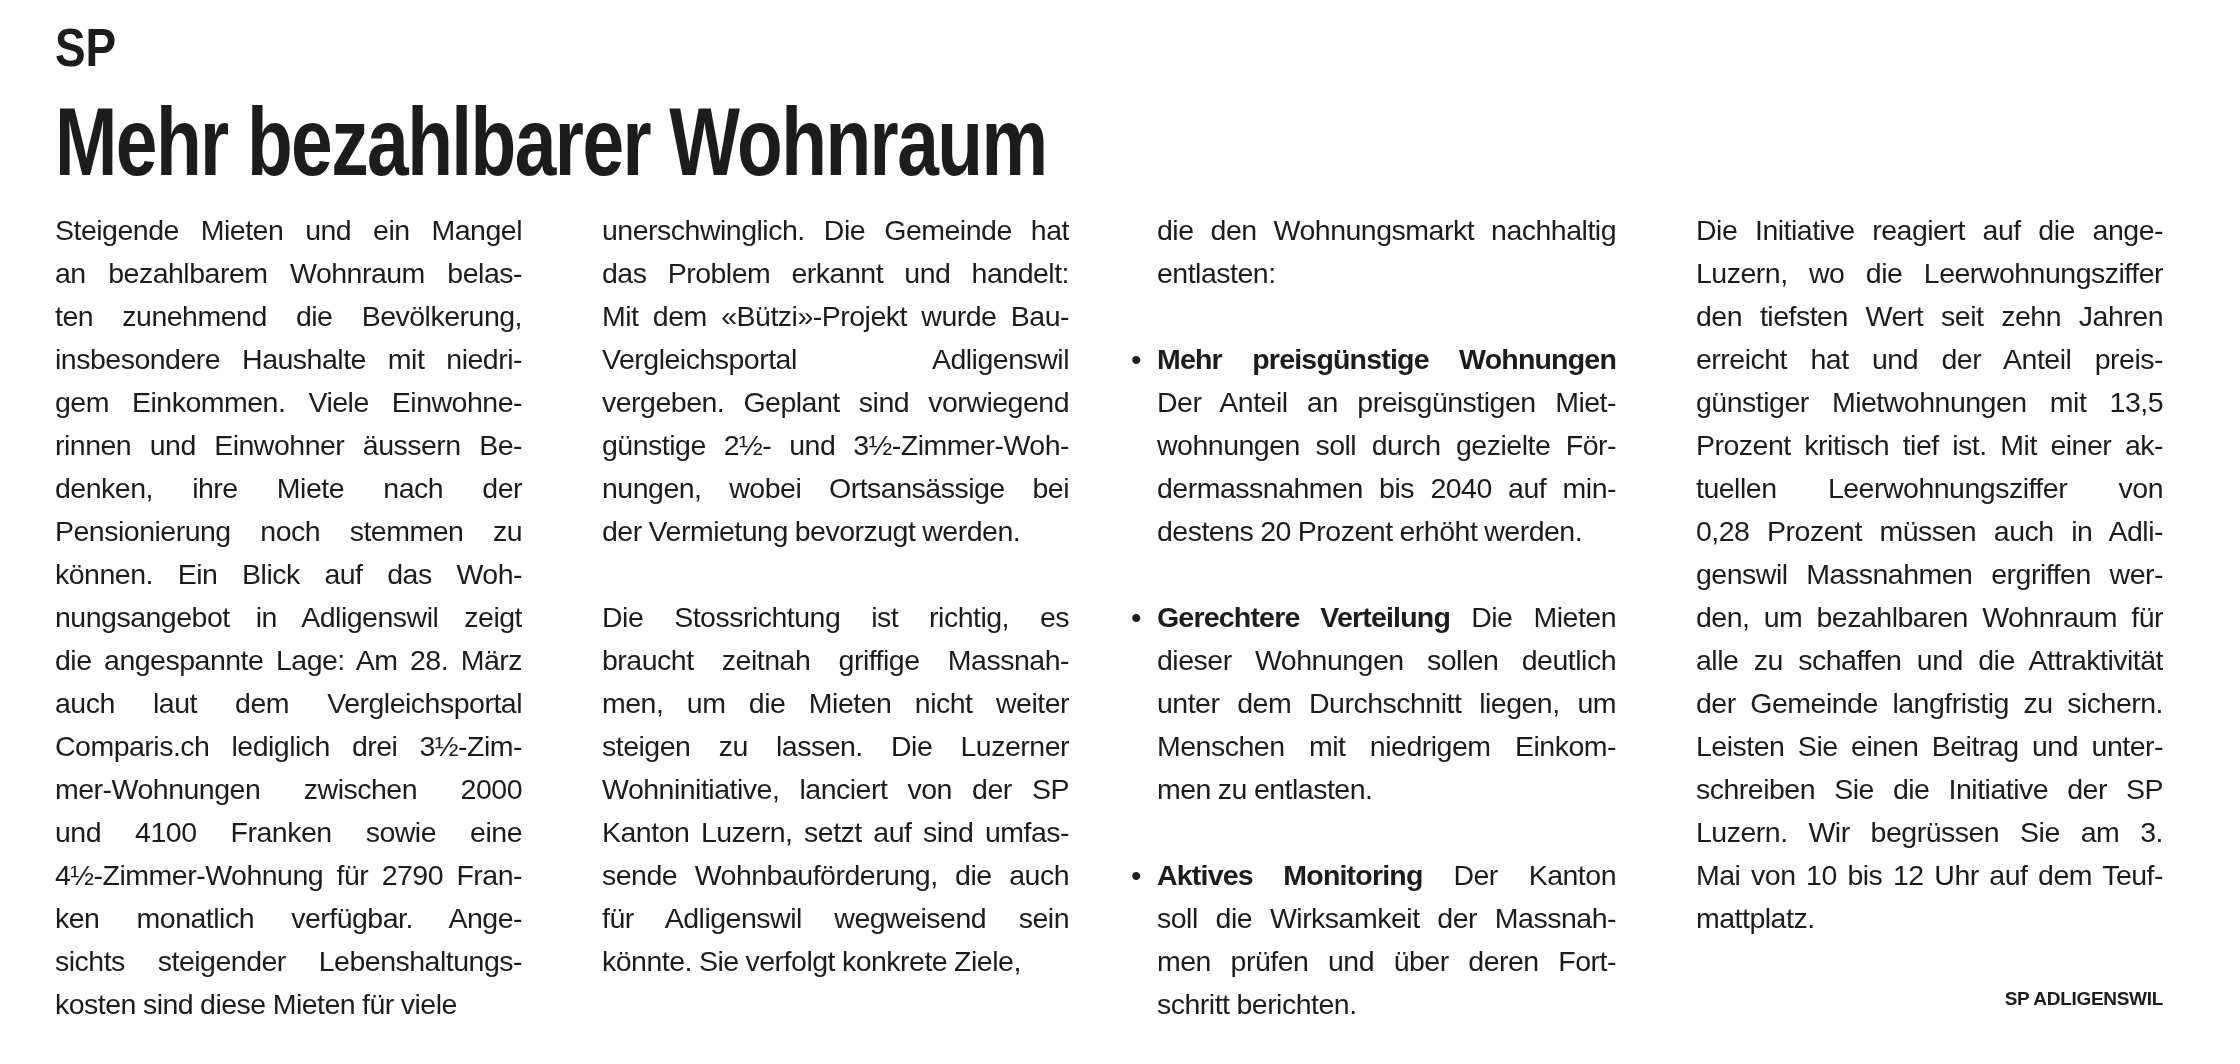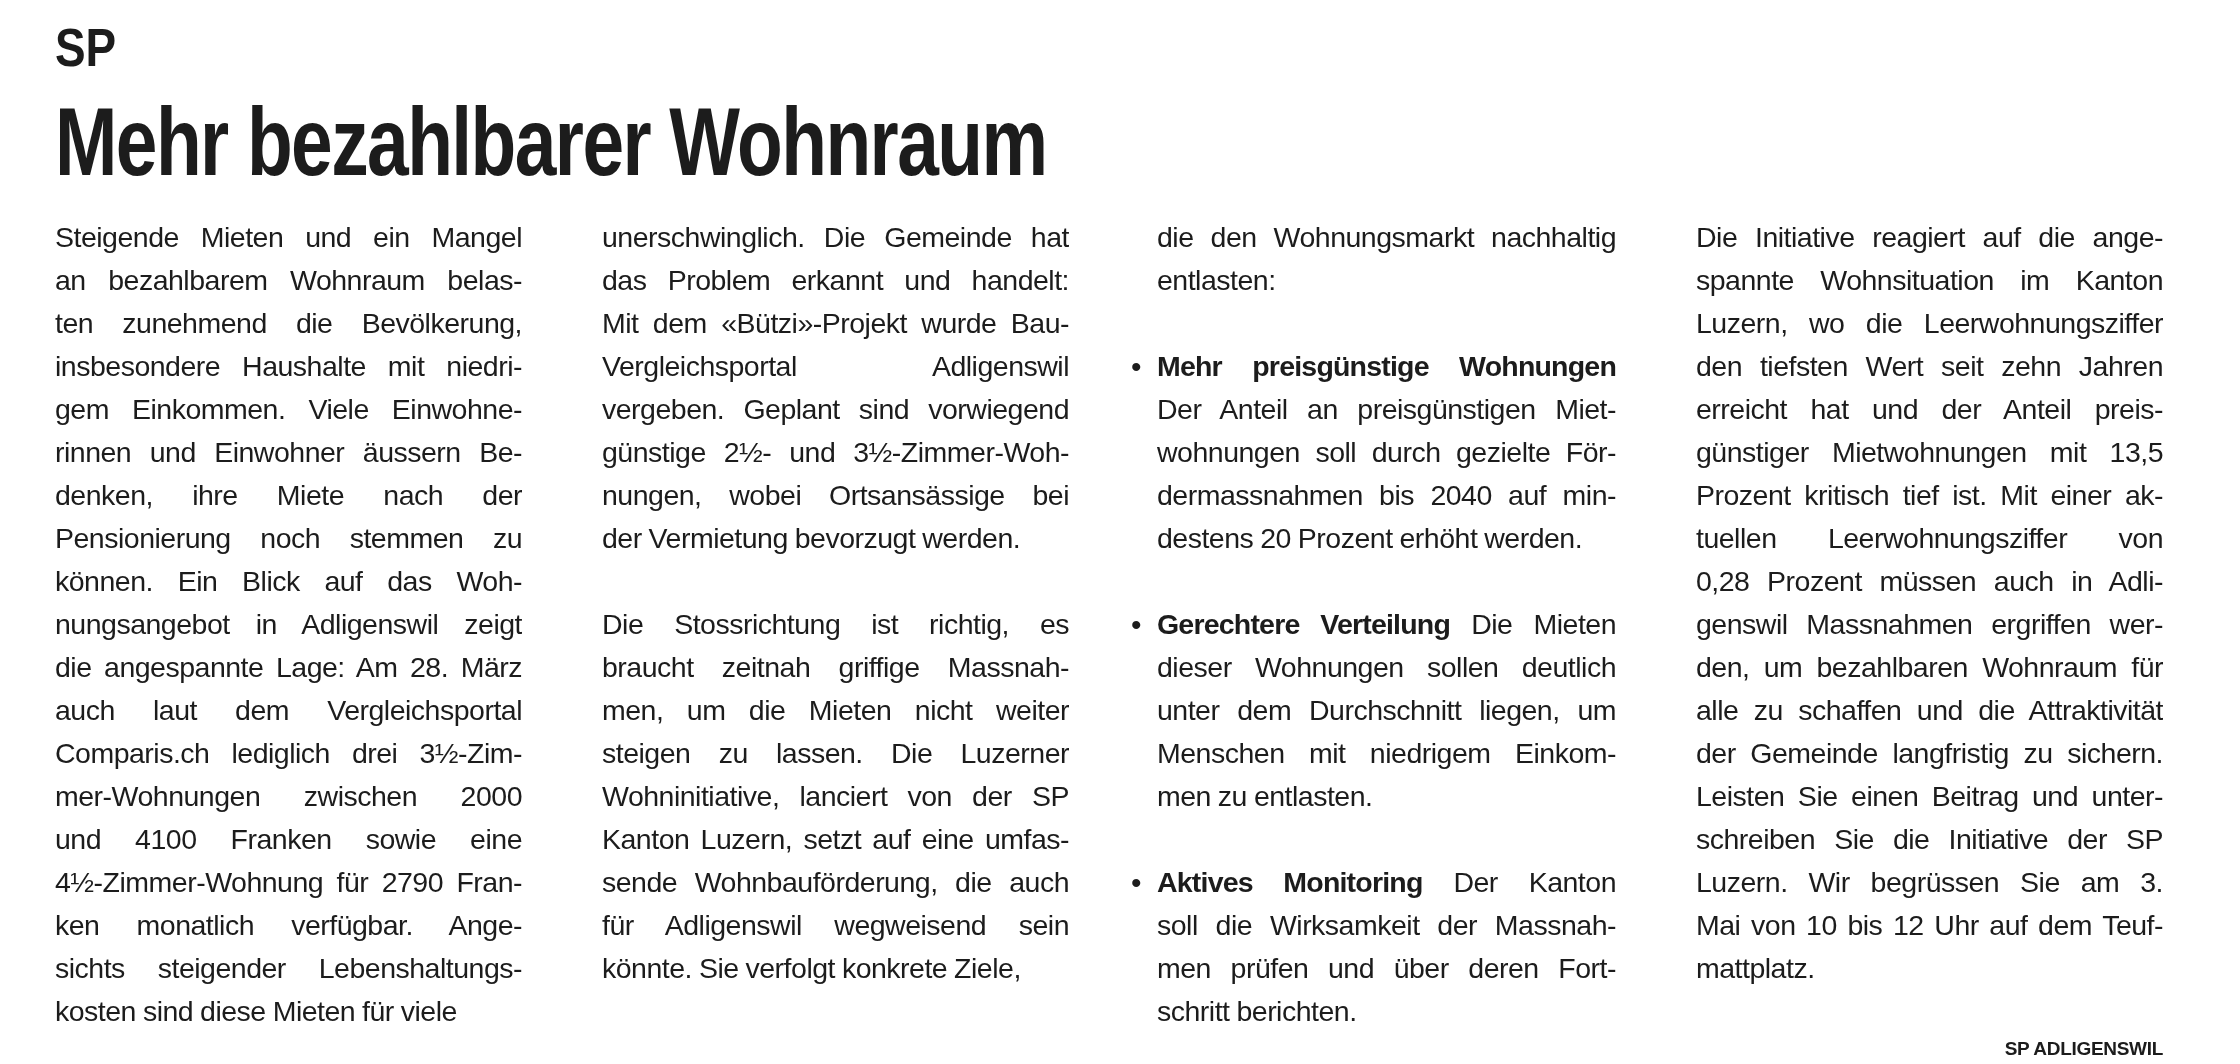--- a/index.html
+++ b/index.html
@@ -35,21 +35,21 @@
     font-weight: 700;
     line-height: 1;
     letter-spacing: -2px;
     transform: scaleX(0.78);
     transform-origin: left top;
     white-space: nowrap;
   }
   .columns {
     position: absolute;
     left: 55px;
-    top: 216px;
+    top: 209px;
     display: flex;
     gap: 80px;
     align-items: flex-start;
   }
   .col {
     width: 467px;
     flex: 0 0 auto;
   }
   .col.col-3 {
     width: 459px;
@@ -135,21 +135,21 @@
         <div class="line just">günstige 2½- und 3½-Zimmer-Woh-</div>
         <div class="line just">nungen, wobei Ortsansässige bei</div>
         <div class="line">der Vermietung bevorzugt werden.</div>
       </div>
       <div class="block">
         <div class="line just">Die Stossrichtung ist richtig, es</div>
         <div class="line just">braucht zeitnah griffige Massnah-</div>
         <div class="line just">men, um die Mieten nicht weiter</div>
         <div class="line just">steigen zu lassen. Die Luzerner</div>
         <div class="line just">Wohninitiative, lanciert von der SP</div>
-        <div class="line just">Kanton Luzern, setzt auf eine umfas-</div>
+        <div class="line just">Kanton Luzern, setzt auf sind umfas-</div>
         <div class="line just">sende Wohnbauförderung, die auch</div>
         <div class="line just">für Adligenswil wegweisend sein</div>
         <div class="line">könnte. Sie verfolgt konkrete Ziele,</div>
       </div>
     </div>
     <div class="col col-3">
       <div class="block">
         <div class="line just">die den Wohnungsmarkt nachhaltig</div>
         <div class="line">entlasten:</div>
       </div>
@@ -173,21 +173,20 @@
         <span class="marker">•</span>
         <div class="line just"><b>Aktives Monitoring</b> Der Kanton</div>
         <div class="line just">soll die Wirksamkeit der Massnah-</div>
         <div class="line just">men prüfen und über deren Fort-</div>
         <div class="line">schritt berichten.</div>
       </div>
     </div>
     <div class="col col-4">
       <div class="block">
         <div class="line just">Die Initiative reagiert auf die ange-</div>
-        <div class="line just">spannte Wohnsituation im Kanton</div>
         <div class="line just">Luzern, wo die Leerwohnungsziffer</div>
         <div class="line just">den tiefsten Wert seit zehn Jahren</div>
         <div class="line just">erreicht hat und der Anteil preis-</div>
         <div class="line just">günstiger Mietwohnungen mit 13,5</div>
         <div class="line just">Prozent kritisch tief ist. Mit einer ak-</div>
         <div class="line just">tuellen Leerwohnungsziffer von</div>
         <div class="line just">0,28 Prozent müssen auch in Adli-</div>
         <div class="line just">genswil Massnahmen ergriffen wer-</div>
         <div class="line just">den, um bezahlbaren Wohnraum für</div>
         <div class="line just">alle zu schaffen und die Attraktivität</div>

